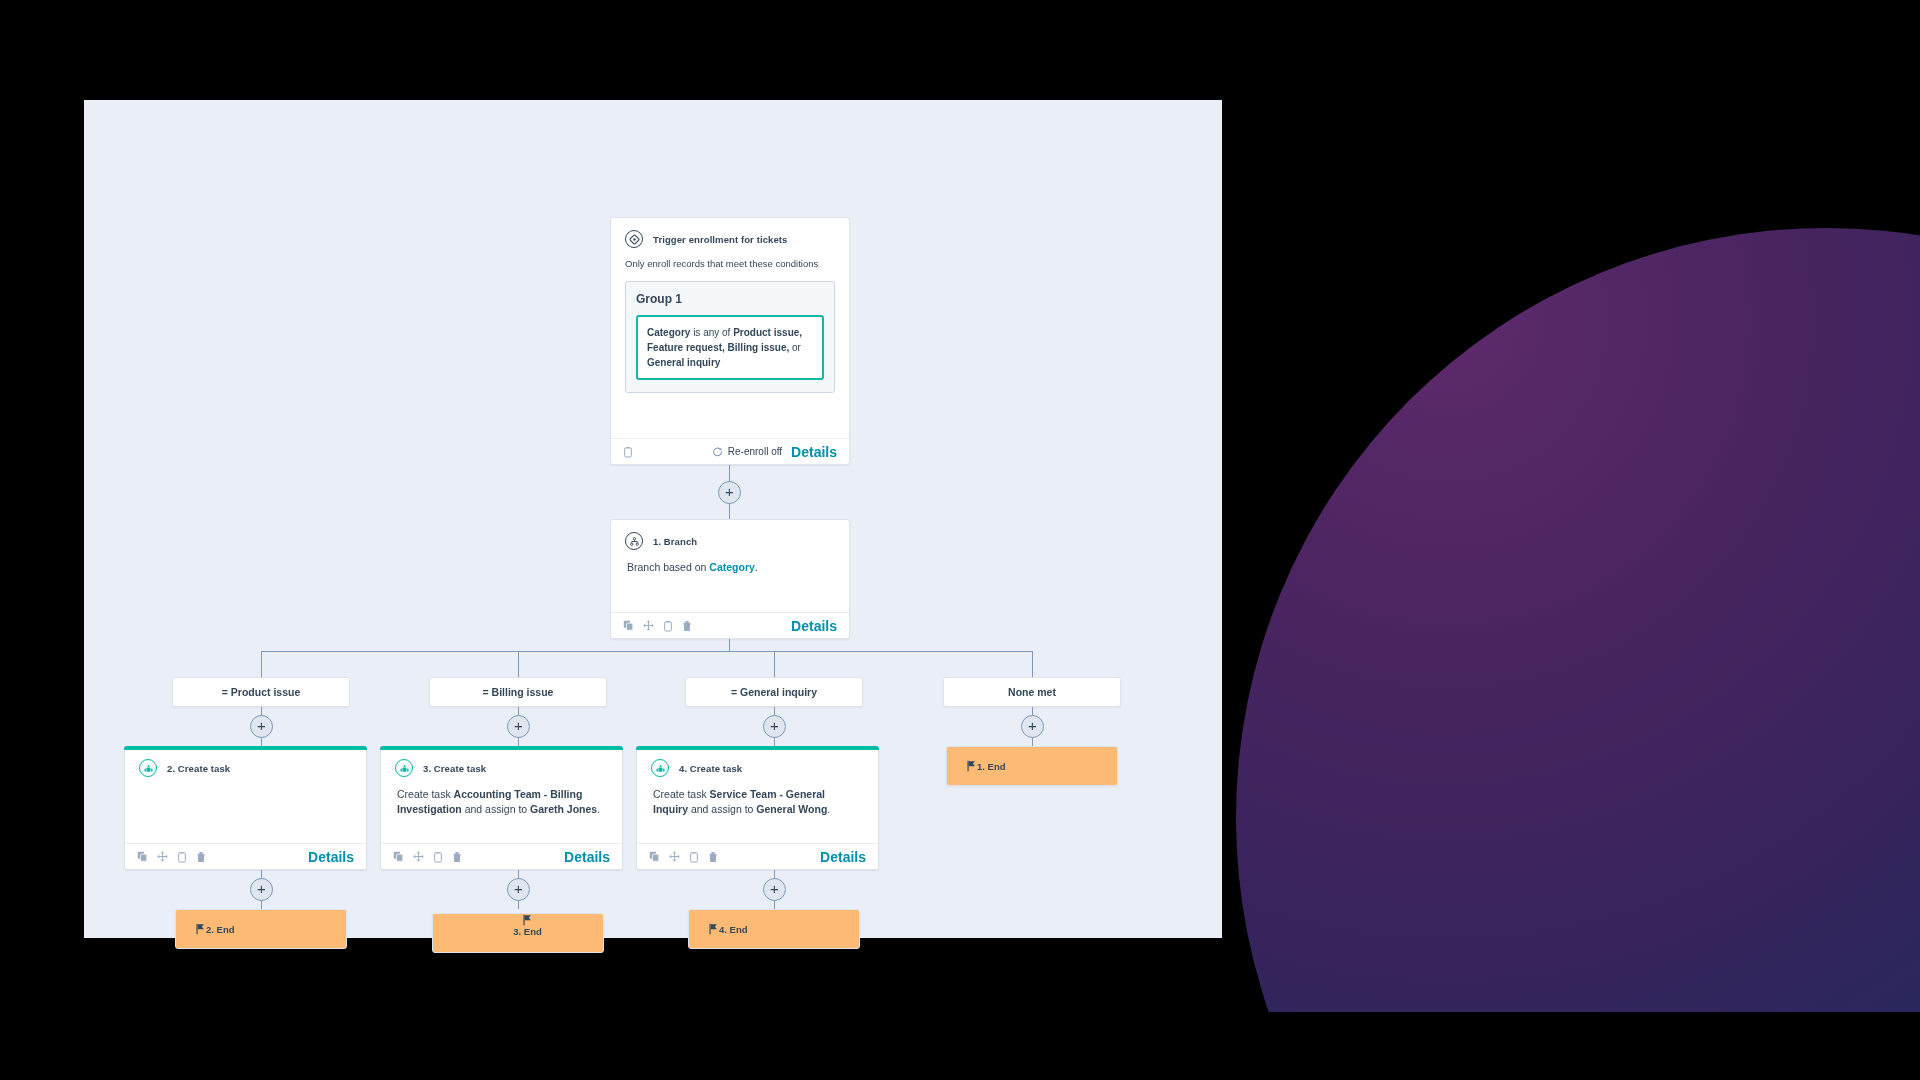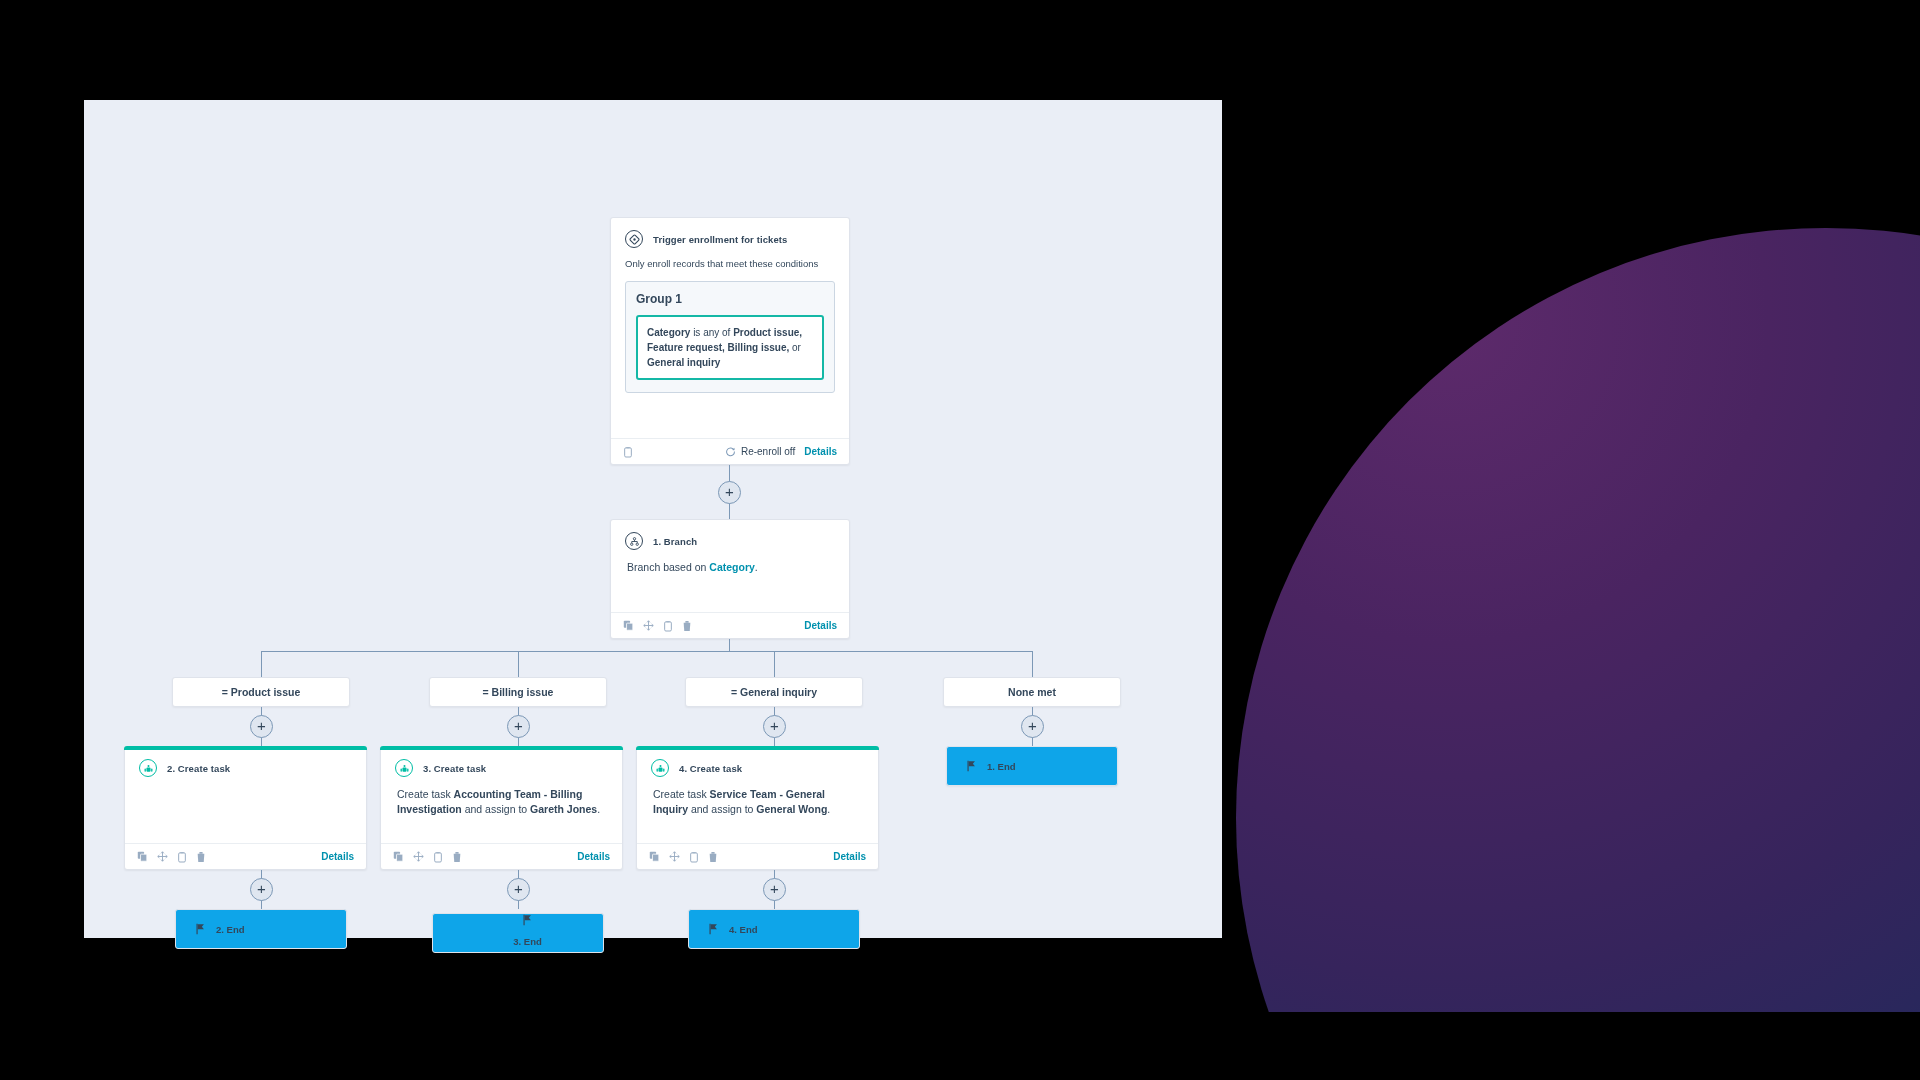--- a/index.html
+++ b/index.html
@@ -74,21 +74,21 @@
   .card-foot {
     position: absolute; left: 0; right: 0; bottom: 0;
     height: 26px;
     border-top: 1px solid #eaeef2;
     display: flex; align-items: center;
     padding: 0 12px;
   }
   .foot-icons { display: flex; align-items: center; gap: 9px; }
   .foot-right { margin-left: auto; display: flex; align-items: center; gap: 9px; }
   .details {
-    color: #0091ae; font-size: 10px; font-weight: bold; cursor: pointer;
+    color: #0091ae; font-size: 14px; font-weight: bold; cursor: pointer;
   }
   .reenroll { color: #33475b; font-size: 10px; display: flex; align-items: center; gap: 5px; }
 
   
   .badge {
     width: 18px; height: 18px; border-radius: 50%;
     border: 1.4px solid #33475b;
     display: flex; align-items: center; justify-content: center;
     flex: none;
   }
@@ -125,22 +125,22 @@
     font-size: 10.5px; font-weight: bold; color: #33475b;
     box-shadow: 0 1px 2px rgba(0,0,0,0.05);
   }
 
   
   .task-card { width: 243px; height: 124px; top: 646px; }
 
   
   .end-card {
     position: absolute; width: 172px; height: 40px;
-    background: #0ea5e9; border: 1px solid #dfe3eb; border-radius: 3px;
-    display: flex; align-items: center; padding-left: 19px; gap: 10px;
+    background: #fdba74; border: 1px solid #dfe3eb; border-radius: 3px;
+    display: flex; align-items: center; padding-left: 19px; 
     box-shadow: 0 1px 2px rgba(0,0,0,0.05);
   }
   .end-label { font-size: 9.5px; font-weight: bold; color: #33475b; }
 
   svg { display: block; }
 </style>
 </head>
 <body>
 
 <div id="stage">

